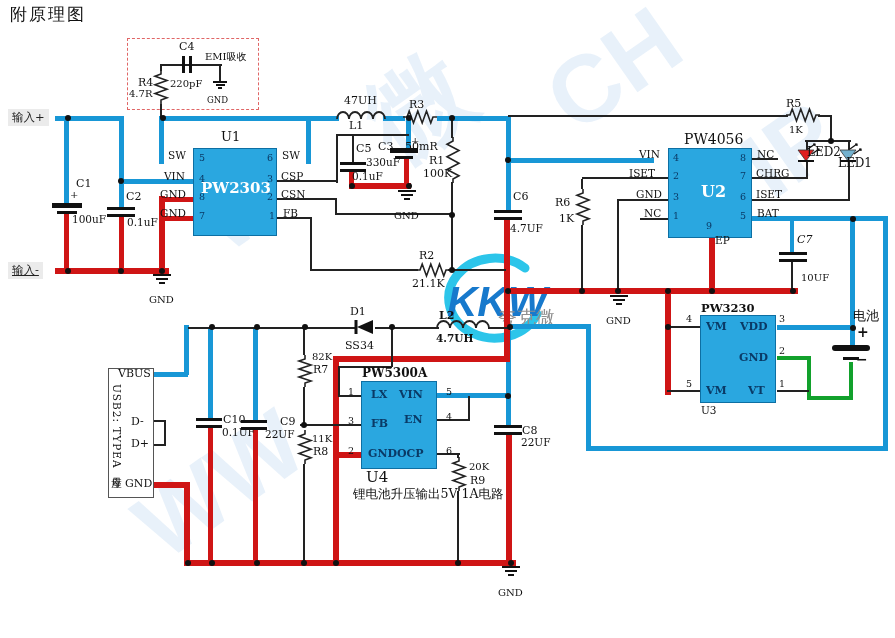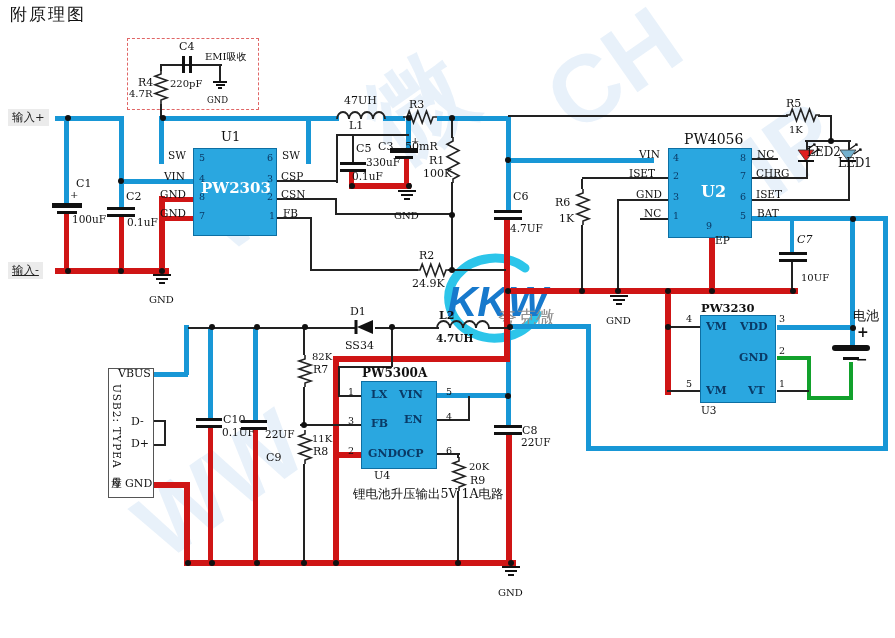--- a/index.html
+++ b/index.html
@@ -284,21 +284,21 @@
       <polyline points="16,9 23,4" stroke="#111" stroke-width="1.2" fill="none"></polyline>
       <polyline points="21,4 23,4 23,6" stroke="#111" stroke-width="1.2" fill="#111"></polyline>
     </svg>
     <div class="lbl" style="left: 344px; top: 95px; z-index: 5;">47UH</div>
     <div class="lbl" style="left: 349px; top: 120px; z-index: 5;">L1</div>
     <div class="lbl" style="left: 409px; top: 99px; z-index: 5;">R3</div>
     <div class="lbl" style="left: 405px; top: 141px; z-index: 5;">50mR</div>
     <div class="lbl" style="left: 429px; top: 155px; z-index: 5;">R1</div>
     <div class="lbl" style="left: 423px; top: 168px; z-index: 5;">100K</div>
     <div class="lbl" style="left: 419px; top: 250px; z-index: 5;">R2</div>
-    <div class="lbl" style="left: 412px; top: 278px; z-index: 5;">24.9K</div>
+    <div class="lbl" style="left: 412px; top: 278px; z-index: 5;">21.1K</div>
     <div class="lbl" style="left: 356px; top: 143px; z-index: 5;">C5</div>
     <div class="lbl" style="left: 378px; top: 141px; z-index: 5;">C3</div>
     <div class="lbl" style="left: 411px; top: 136px; z-index: 5; font-size: 10px;">+</div>
     <div class="lbl" style="left: 366px; top: 157px; z-index: 5; font-size: 10.5px;">330uF</div>
     <div class="lbl" style="left: 352px; top: 171px; z-index: 5; font-size: 10.5px;">0.1uF</div>
     <div class="lbl" style="left: 76px; top: 178px; z-index: 5;">C1</div>
     <div class="lbl" style="left: 70px; top: 190px; z-index: 5; font-size: 10px;">+</div>
     <div class="lbl" style="left: 72px; top: 214px; z-index: 5; font-size: 10.5px;">100uF</div>
     <div class="lbl" style="left: 126px; top: 191px; z-index: 5;">C2</div>
     <div class="lbl" style="left: 127px; top: 217px; z-index: 5; font-size: 10.5px;">0.1uF</div>
@@ -368,21 +368,21 @@
     <div class="lbl" style="left: 706px; top: 321px; z-index: 5; font-size: 11px; color: rgb(10, 58, 102); font-weight: bold;">VM</div>
     <div class="lbl" style="left: 706px; top: 385px; z-index: 5; font-size: 11px; color: rgb(10, 58, 102); font-weight: bold;">VM</div>
     <div class="lbl" style="left: 740px; top: 321px; z-index: 5; font-size: 11px; color: rgb(10, 58, 102); font-weight: bold;">VDD</div>
     <div class="lbl" style="left: 739px; top: 352px; z-index: 5; font-size: 11px; color: rgb(10, 58, 102); font-weight: bold;">GND</div>
     <div class="lbl" style="left: 748px; top: 385px; z-index: 5; font-size: 11px; color: rgb(10, 58, 102); font-weight: bold;">VT</div>
     <div class="lbl" style="left: 350px; top: 306px; z-index: 5;">D1</div>
     <div class="lbl" style="left: 345px; top: 340px; z-index: 5;">SS34</div>
     <div class="lbl" style="left: 439px; top: 310px; z-index: 5; font-weight: bold;">L2</div>
     <div class="lbl" style="left: 436px; top: 333px; z-index: 5; font-size: 10.5px; font-weight: bold;">4.7UH</div>
     <div class="lbl" style="left: 362px; top: 367px; z-index: 5; font-size: 12px; font-weight: bold;">PW5300A</div>
-    <div class="lbl" style="left: 374px; top: 470px; z-index: 5; font-size: 11px;">U4</div>
+    <div class="lbl" style="left: 366px; top: 470px; z-index: 5; font-size: 15px;">U4</div>
     <div class="lbl" style="left: 348px; top: 387px; z-index: 5; font-size: 9.5px;">1</div>
     <div class="lbl" style="left: 348px; top: 416px; z-index: 5; font-size: 9.5px;">3</div>
     <div class="lbl" style="left: 348px; top: 446px; z-index: 5; font-size: 9.5px;">2</div>
     <div class="lbl" style="left: 446px; top: 387px; z-index: 5; font-size: 9.5px;">5</div>
     <div class="lbl" style="left: 446px; top: 412px; z-index: 5; font-size: 9.5px;">4</div>
     <div class="lbl" style="left: 446px; top: 446px; z-index: 5; font-size: 9.5px;">6</div>
     <div class="lbl" style="left: 371px; top: 389px; z-index: 5; font-size: 11px; color: rgb(10, 58, 102); font-weight: bold;">LX</div>
     <div class="lbl" style="left: 371px; top: 418px; z-index: 5; font-size: 11px; color: rgb(10, 58, 102); font-weight: bold;">FB</div>
     <div class="lbl" style="left: 368px; top: 448px; z-index: 5; font-size: 11px; color: rgb(10, 58, 102); font-weight: bold;">GND</div>
     <div class="lbl" style="left: 399px; top: 389px; z-index: 5; font-size: 11px; color: rgb(10, 58, 102); font-weight: bold;">VIN</div>
@@ -390,21 +390,21 @@
     <div class="lbl" style="left: 397px; top: 448px; z-index: 5; font-size: 11px; color: rgb(10, 58, 102); font-weight: bold;">OCP</div>
     <div class="lbl" style="left: 353px; top: 487px; z-index: 5; font-size: 12.5px;">锂电池升压输出5V 1A电路</div>
     <div class="lbl" style="left: 469px; top: 462px; z-index: 5; font-size: 10px;">20K</div>
     <div class="lbl" style="left: 470px; top: 475px; z-index: 5;">R9</div>
     <div class="lbl" style="left: 312px; top: 352px; z-index: 5; font-size: 10px;">82K</div>
     <div class="lbl" style="left: 313px; top: 364px; z-index: 5;">R7</div>
     <div class="lbl" style="left: 312px; top: 434px; z-index: 5; font-size: 10px;">11K</div>
     <div class="lbl" style="left: 313px; top: 446px; z-index: 5;">R8</div>
     <div class="lbl" style="left: 223px; top: 414px; z-index: 5;">C10</div>
     <div class="lbl" style="left: 222px; top: 427px; z-index: 5; font-size: 10.5px;">0.1UF</div>
-    <div class="lbl" style="left: 266px; top: 416px; z-index: 5; margin-top: 36px;">C9</div>
+    <div class="lbl" style="left: 280px; top: 416px; z-index: 5;">C9</div>
     <div class="lbl" style="left: 265px; top: 429px; z-index: 5; font-size: 10.5px;">22UF</div>
     <div class="lbl" style="left: 522px; top: 425px; z-index: 5;">C8</div>
     <div class="lbl" style="left: 521px; top: 437px; z-index: 5; font-size: 10.5px;">22UF</div>
     <div class="lbl" style="left: 118px; top: 368px; z-index: 5; font-size: 11px;">VBUS</div>
     <div class="lbl" style="left: 131px; top: 416px; z-index: 5; font-size: 11px;">D-</div>
     <div class="lbl" style="left: 131px; top: 438px; z-index: 5; font-size: 11px;">D+</div>
     <div class="lbl" style="left: 125px; top: 478px; z-index: 5; font-size: 11px;">GND</div>
     <div class="lbl vert" style="left: 111px; top: 384px; z-index: 5; font-size: 10.5px; white-space: normal; height: 108px; letter-spacing: 1px;">USB2:  TYPEA母座</div>
     <div class="lbl" style="left: 149px; top: 295px; z-index: 5; font-size: 10px;">GND</div>
     <div class="lbl" style="left: 394px; top: 211px; z-index: 5; font-size: 10px;">GND</div>

